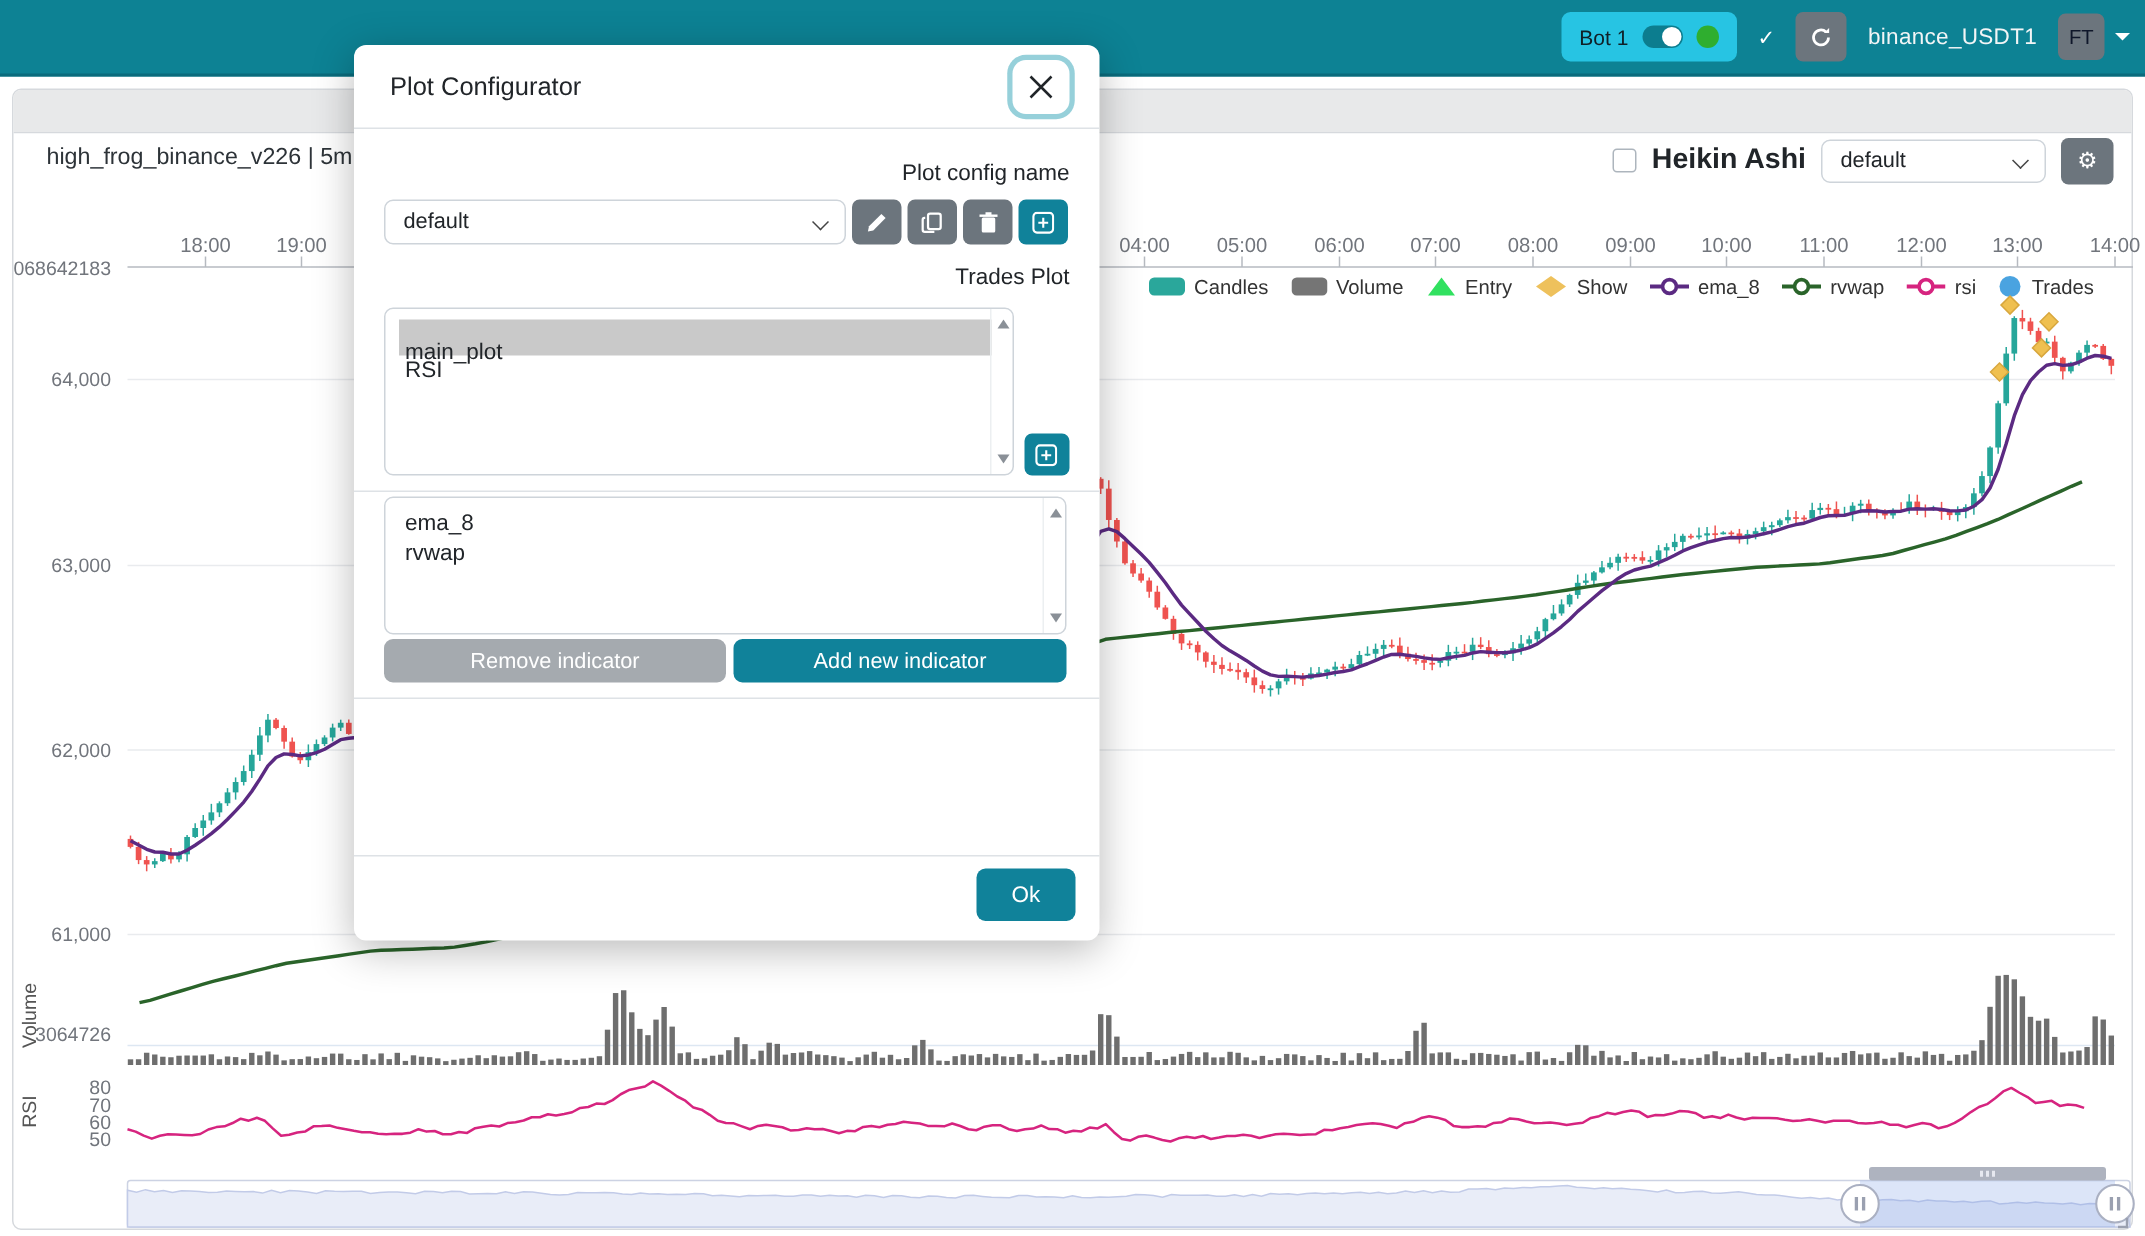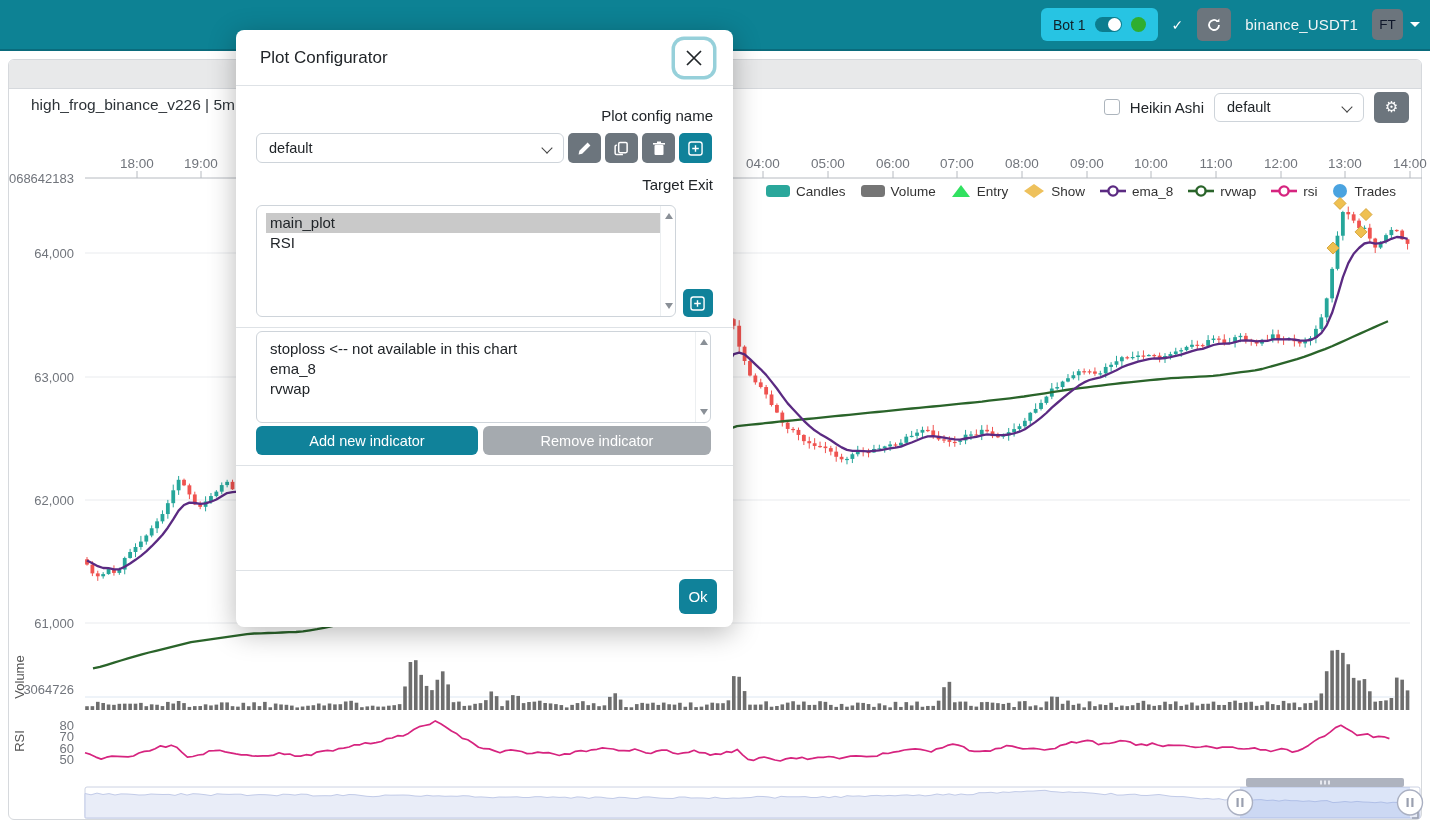--- a/index.html
+++ b/index.html
@@ -25,21 +25,21 @@
   .caret-down { width:0; height:0; border-left:5px solid transparent; border-right:5px solid transparent;
                 border-top:5px solid #fff; }
 
   
   .card { position:absolute; left:8px; top:59px; width:1414px; height:761px; background:#fff;
           border:1px solid #d6d9dd; border-radius:6px; z-index:1; }
   .card-strip { height:29px; background:#e8e9ea; border-bottom:1px solid #d6d9dd; border-radius:5px 5px 0 0; }
   .chart-title { position:absolute; left:22px; top:36px; font-size:15.5px; color:#2d3338; }
   .heikin-row { position:absolute; right:12px; top:29px; height:36px; display:flex; align-items:center; gap:10px; }
   .checkbox { width:16px; height:16px; border:1px solid #adb5bd; border-radius:3px; background:#fff; }
-  .heikin-lbl { font-size:15px; color:#212529; }
+  .heikin-lbl { font-size:19px; color:#212529;font-weight:bold; }
   .mini-select { width:150px; height:29px; border:1px solid #ced4da; border-radius:6px; background:#fff;
                  display:flex; align-items:center; padding:0 12px; font-size:14.5px; color:#212529; position:relative; cursor:pointer;}
   .chev { position:absolute; right:12px; top:9px; width:8px; height:8px; border-right:1.8px solid #444;
           border-bottom:1.8px solid #444; transform:rotate(45deg); }
   .gear-btn { width:35px; height:31px; background:#6c757d; border:none; border-radius:5px; color:#fff;
               font-size:15px; display:flex; align-items:center; justify-content:center; cursor:pointer; }
   .legend-row { position:absolute; right:25px; top:123px; display:flex; align-items:center; gap:15px; }
   .legend-item { display:flex; align-items:center; gap:6px; font-size:13.5px; color:#333; cursor:pointer; }
 
   
@@ -61,41 +61,41 @@
                    display:flex; align-items:center; padding:0 12px; font-size:14.5px; cursor:pointer; background:#fff;}
   .config-select .chev { top:10px; }
   .sq-btn { width:33px; height:30px; border:none; border-radius:5px; background:#6c757d; color:#fff;
             display:flex; align-items:center; justify-content:center; cursor:pointer; }
   .sq-btn.teal { background:#10829a; }
   .listbox { position:relative; border:1px solid #ced4da; border-radius:6px; background:#fff; overflow:hidden; }
   .listbox.target { width:428px; height:112px; margin-top:3px; }
   .listbox.indicators { width:455px; height:92px; margin-top:3px; }
   .list-inner { padding:7px 18px 0 13px; }
   .list-item { font-size:15px; color:#212529; height:20px; line-height:20px; white-space:nowrap; cursor:pointer; }
-  .list-item.selected { background:#c9c9c9; margin:0 -4px; padding:0 4px; }
+  .list-item.selected { background:#c9c9c9; margin:0 -4px; padding:12px 4px; }
   .sb-track { position:absolute; right:0; top:0; width:15px; height:100%; border-left:1px solid #eceff1; }
   .sb-up, .sb-dn { position:absolute; left:4px; width:0; height:0;
                    border-left:4px solid transparent; border-right:4px solid transparent; }
   .sb-up { top:7px; border-bottom:6px solid #8a9097; }
   .sb-dn { bottom:7px; border-top:6px solid #8a9097; }
   .target-row { display:flex; align-items:flex-end; gap:7px; }
   .hr { border-top:1px solid #dee2e6; margin:10px -20px 0 -20px; }
   .ind-btn-row { display:flex; gap:5px; margin-top:3px; width:455px; }
   .btn { border:none; border-radius:6px; color:#fff; font-size:14.5px; cursor:pointer;
          display:flex; align-items:center; justify-content:center; }
   .btn.muted { background:#a5aaaf; }
   .btn.gray { background:#6c757d; }
   .btn.teal { background:#10829a; }
   .remove-btn { flex:0 0 228px; height:29px; }
   .add-btn { flex:1; height:29px; }
   .action-row { display:flex; gap:11px; margin-top:9px; width:462px; }
   .action-row .btn { flex:1; height:28px; }
   .modal-footer { position:absolute; left:0; right:0; top:540px; border-top:1px solid #dee2e6;
                   display:flex; justify-content:flex-end; padding:8px 16px; }
-  .ok-btn { width:38px; height:35px; font-size:15px; }
+  .ok-btn { width:66px; height:35px; font-size:15px; }
   .icon-svg { display:block; }
 </style>
 </head>
 <body>
 
 <svg id="chart-svg" viewBox="0 0 1430 824">
     <g>
       <line x1="85" y1="253" x2="1410" y2="253" stroke="#e9ebee" stroke-width="1"></line>
       <line x1="85" y1="377" x2="1410" y2="377" stroke="#e9ebee" stroke-width="1"></line>
       <line x1="85" y1="500" x2="1410" y2="500" stroke="#e9ebee" stroke-width="1"></line>
@@ -1046,21 +1046,21 @@
         </svg>
       </button>
       <button class="sq-btn teal">
         <svg class="icon-svg" width="15" height="15" viewBox="0 0 16 16">
           <rect x="1" y="1" width="14" height="14" rx="2.5" fill="none" stroke="#fff" stroke-width="1.5"></rect>
           <path d="M8 4.5 V11.5 M4.5 8 H11.5" stroke="#fff" stroke-width="1.5"></path>
         </svg>
       </button>
     </div>
 
-    <div class="field-label" style="margin-top:13px;">Target Exit</div>
+    <div class="field-label" style="margin-top:13px;">Trades Plot</div>
     <div class="target-row">
       <div class="listbox target">
         <div class="list-inner" id="target-plot-list">
             <div class="list-item selected">main_plot</div>
             <div class="list-item">RSI</div>
           </div>
         <div class="sb-track">
           <span class="sb-up"></span>
           <span class="sb-dn"></span>
         </div>
@@ -1069,32 +1069,31 @@
         <svg class="icon-svg" width="15" height="15" viewBox="0 0 16 16">
           <rect x="1" y="1" width="14" height="14" rx="2.5" fill="none" stroke="#fff" stroke-width="1.5"></rect>
           <path d="M8 4.5 V11.5 M4.5 8 H11.5" stroke="#fff" stroke-width="1.5"></path>
         </svg>
       </button>
     </div>
 
     <div class="hr"></div>
     <div class="listbox indicators">
       <div class="list-inner" id="indicators-list">
-          <div class="list-item">stoploss &lt;-- not available in this chart</div>
           <div class="list-item">ema_8</div>
           <div class="list-item">rvwap</div>
         </div>
       <div class="sb-track">
         <span class="sb-up"></span>
         <span class="sb-dn"></span>
       </div>
     </div>
     <div class="ind-btn-row">
+      <button class="btn muted remove-btn">Remove indicator</button>
       <button class="btn teal add-btn">Add new indicator</button>
-      <button class="btn muted remove-btn">Remove indicator</button>
     </div>
 
     <div class="hr"></div>
   </div>
   <div class="modal-footer">
     <button class="btn teal ok-btn">Ok</button>
   </div>
 </div>
 
 </body></html>

